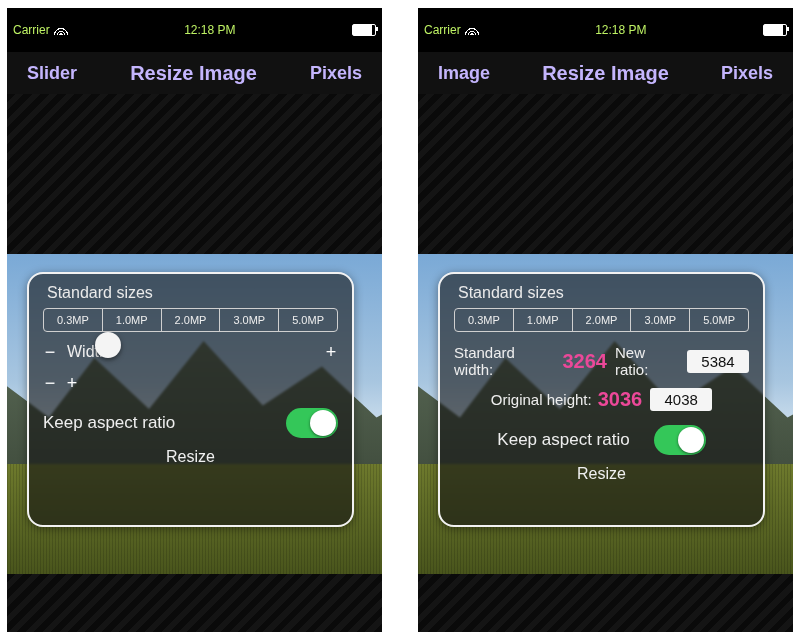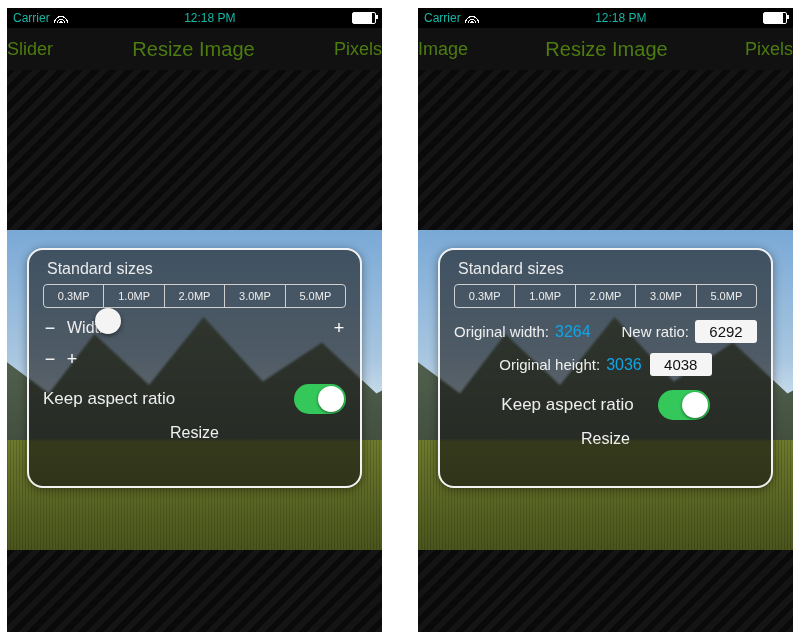--- a/index.html
+++ b/index.html
@@ -2,66 +2,66 @@
 <html><head>
 <meta charset="utf-8">
 <style>
 html,body{margin:0;padding:0;width:800px;height:642px;background:#fff;font-family:-apple-system,Helvetica,Arial,sans-serif;overflow:hidden}
 .stage{position:relative;width:800px;height:642px}
 .phone{position:absolute;top:8px;width:375px;height:624px;background:#000;overflow:hidden}
 .phone.left{left:7px}
 .phone.right{left:418px}
 
 
-.status{height:20px;background:#000;color:#14b8a6;font-size:12px;display:flex;align-items:center;justify-content:space-between;padding:0 6px}
+.status{height:20px;background:#000;color:#bef264;font-size:12px;display:flex;align-items:center;justify-content:space-between;padding:12px 6px}
 .status .s-left{display:flex;align-items:center;gap:4px}
 .status .s-right{display:flex;align-items:center;gap:4px}
 .wifi{display:inline-block;width:14px;height:10px;background:
   radial-gradient(circle at 50% 100%,#fff 0 2px,transparent 2px),
   radial-gradient(circle at 50% 100%,transparent 3px,#fff 3px 4px,transparent 4px),
   radial-gradient(circle at 50% 100%,transparent 6px,#fff 6px 7px,transparent 7px)}
 .batt{display:inline-block;width:22px;height:10px;border:1px solid #fff;border-radius:2px;position:relative}
 .batt::after{content:"";position:absolute;right:-3px;top:2px;width:2px;height:4px;background:#fff}
 .batt i{display:block;height:100%;width:85%;background:#fff}
 
 
-.nav{height:42px;background:#111;color:#4d7c0f;display:flex;align-items:center;justify-content:space-between;padding:0 0;font-size:18px;font-weight:400}
+.nav{height:42px;background:#111;color:#c4b5fd;display:flex;align-items:center;justify-content:space-between;padding:0 20px;font-size:18px;font-weight:700}
 .nav .title{font-size:20px}
 
 
 .dark{height:160px;background:repeating-linear-gradient(135deg,#0a0a0a 0 6px,#141414 6px 12px)}
 
 
 .photo{position:relative;height:320px;overflow:hidden}
 .sky{position:absolute;inset:0;background:linear-gradient(#7aa9d6,#a8c6e0 40%,#cfe0ee 55%,#e7eff6 60%)}
 .mtn{position:absolute;left:-40px;right:-40px;top:70px;height:170px;background:linear-gradient(#5b6b57,#3e4a3b);clip-path:polygon(0 70%,8% 35%,18% 55%,28% 20%,40% 50%,52% 10%,65% 48%,78% 25%,90% 55%,100% 40%,100% 100%,0 100%);filter:blur(.4px)}
 .grass{position:absolute;left:0;right:0;bottom:0;height:110px;background:linear-gradient(#6e7a2d,#49551c)}
 .grass::before{content:"";position:absolute;inset:0;background:repeating-linear-gradient(90deg,rgba(0,0,0,.15) 0 1px,transparent 1px 3px)}
 
 
-.panel{position:absolute;left:20px;right:20px;top:18px;border:2px solid #f2f2f2;border-radius:16px;background:rgba(20,20,20,.6);backdrop-filter:blur(1px);color:#eee;padding:10px 14px 4px;box-shadow:0 2px 10px rgba(0,0,0,.4)}
+.panel{position:absolute;left:20px;right:28px;top:18px;border:2px solid #f2f2f2;border-radius:16px;background:rgba(20,20,20,.6);backdrop-filter:blur(1px);color:#eee;padding:10px 14px 19px;box-shadow:0 2px 10px rgba(0,0,0,.4)}
 .panel h4{margin:0 0 6px 4px;font-weight:400;font-size:16px;color:#eaeaea}
 .seg{display:flex;border:1px solid #d0d0d0;border-radius:4px;overflow:hidden}
 .seg button{flex:1;background:transparent;border:0;border-right:1px solid #d0d0d0;color:#eee;font-size:11px;padding:5px 0;cursor:pointer}
 .seg button:last-child{border-right:0}
 
 .row{display:flex;align-items:center;margin-top:10px;gap:8px}
 .lbl{font-size:17px;color:#eee}
 .minus,.plus{width:14px;text-align:center;color:#fff;font-size:18px;cursor:pointer;user-select:none}
 .sliderwrap{flex:1;display:flex;flex-direction:row}
 .sliderwrap .lbl{margin:0 0 2px 2px;font-size:16px}
 .track{position:relative;height:4px;background:#cfcfcf;border-radius:2px}
 .track .fill{position:absolute;left:0;top:0;bottom:0;background:#fff;border-radius:2px}
 .thumb{position:absolute;top:50%;width:26px;height:26px;border-radius:50%;background:#f4f4f4;box-shadow:0 2px 5px rgba(0,0,0,.5);transform:translate(-50%,-50%)}
 
 .toggle{position:relative;width:52px;height:30px;border-radius:15px;background:#34c759;cursor:pointer}
 .toggle .knob{position:absolute;top:2px;right:2px;width:26px;height:26px;border-radius:50%;background:#fff;box-shadow:0 1px 3px rgba(0,0,0,.5)}
 
 .kv{display:flex;align-items:center;gap:6px;font-size:15px}
-.kv .v{font-size:16px;font-weight:400;color:#0ea5e9}
+.kv .v{font-size:20px;font-weight:700;color:#ec4899}
 .inp{background:#f5f5f5;color:#111;border-radius:3px;padding:3px 8px;font-size:15px;min-width:46px;text-align:center}
 
 .resizeBtn{margin-top:10px;text-align:center;color:#f0f0f0;font-size:16px;cursor:pointer}
 
 .bottom{height:82px;background:repeating-linear-gradient(135deg,#0a0a0a 0 6px,#141414 6px 12px)}
 
 
 .panel.slider{height:222px}
 .panel.text{height:222px}
 
@@ -166,26 +166,26 @@
       <div class="seg">
         <button>0.3MP</button>
         <button>1.0MP</button>
         <button>2.0MP</button>
         <button>3.0MP</button>
         <button>5.0MP</button>
       </div>
 
       <div class="row" style="justify-content:space-between;margin-top:12px">
         <span class="kv">
-          <span>Original width:</span>
+          <span>Standard width:</span>
           <span class="v">3264</span>
         </span>
         <span class="kv">
           <span>New ratio:</span>
-          <span class="inp">6292</span>
+          <span class="inp">5384</span>
         </span>
       </div>
 
       <div class="row" style="justify-content:center">
         <span class="kv">
           <span>Original height:</span>
           <span class="v">3036</span>
         </span>
         <span class="kv">
           <span class="inp">4038</span>

